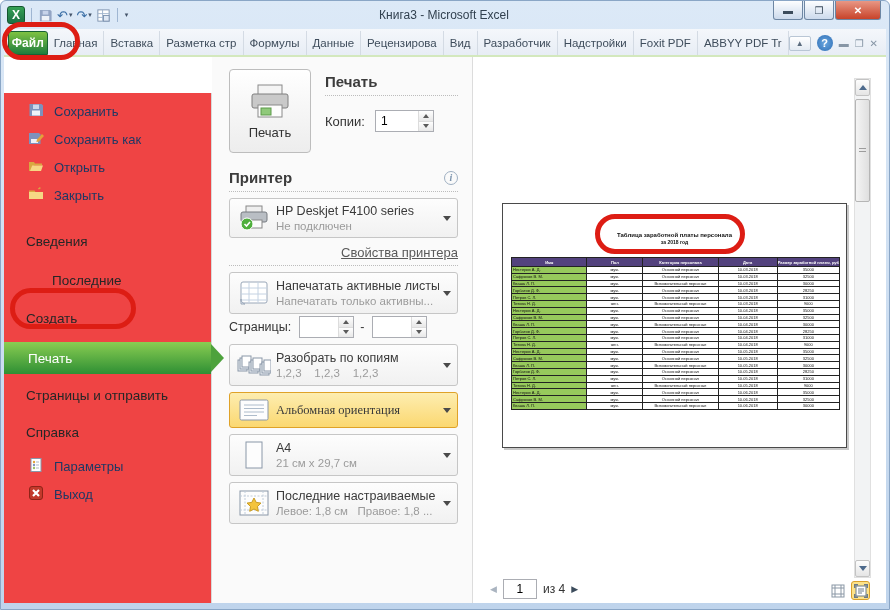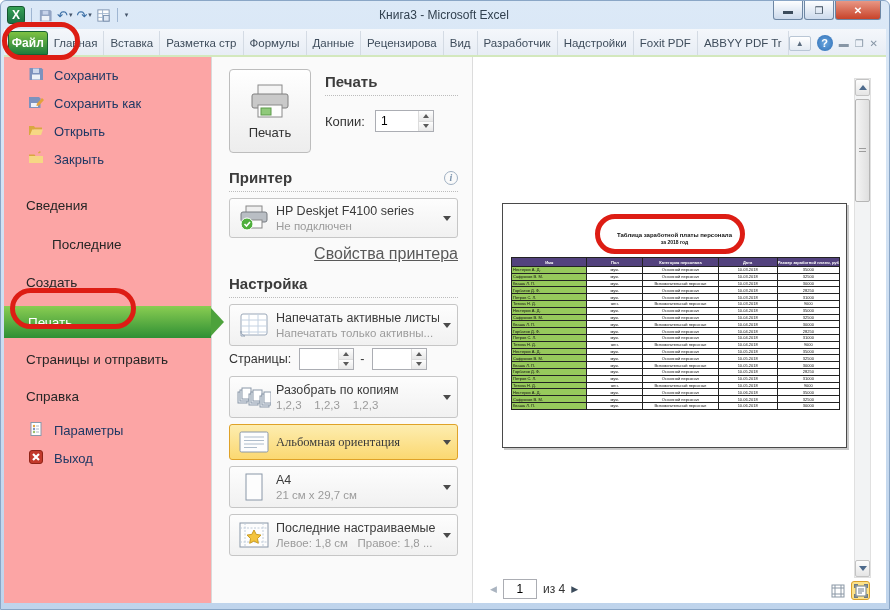--- a/index.html
+++ b/index.html
@@ -38,21 +38,21 @@
     display:flex; align-items:center; justify-content:center; }
   .help-btn { width:16px; height:16px; border-radius:50%; background:radial-gradient(#6aa7e0,#2f6eb5);
     color:#fff; font-size:11px; font-weight:bold; display:flex; align-items:center; justify-content:center; }
   .mini-ctl { font-size:10px; color:#8796a6; }
 
   
   .backstage { position:absolute; top:54px; left:3px; right:3px; bottom:6px;
     background:#fff; border-top:2px solid #d3e8bd; display:flex; }
 
   
-  .sidebar { width:208px; background:#fca5a5; border-right:1px solid #d9d9d9; padding-top:4px; position:relative; }
+  .sidebar { width:208px; background:#ef4444; border-right:1px solid #d9d9d9; padding-top:4px; position:relative;margin-top:36px; }
   .cmd-item { height:28px; display:flex; align-items:center; padding-left:24px; gap:10px; font-size:13px; color:#1f3864; }
   .cmd-item svg { width:16px; height:16px; flex:0 0 16px; }
   .nav-item { height:30px; display:flex; align-items:center; padding-left:22px; font-size:13.5px; color:#262626; }
   .nav-item.selected { height:32px; color:#fff; padding-left:24px;
     background:linear-gradient(#8acd52,#2e8f34); position:relative; }
   .nav-item.selected::after { content:""; position:absolute; right:-13px; top:50%; margin-top:-14px;
     border-top:14px solid transparent; border-bottom:14px solid transparent; border-left:13px solid #4da23c; z-index:3; }
 
   
   .panel { width:261px; background:#fafafa; border-right:1px solid #dcdcdc; padding:12px 14px 0 17px; }
@@ -77,21 +77,21 @@
     font-size:10px; font-style:italic; font-weight:bold; display:flex; align-items:center; justify-content:center; font-family:"Liberation Serif", serif; }
 
   .dropdown { margin-top:6px; height:42px; border:1px solid #c6c6c6; border-radius:3px;
     background:linear-gradient(#fdfdfd,#f1f1f1); display:flex; align-items:center; padding:0 6px 0 6px; }
   .dropdown.hl { background:linear-gradient(#fdedb0,#fbd871); border-color:#dfa228; }
   .dd-icon { width:36px; height:32px; display:flex; align-items:center; justify-content:center; flex:0 0 36px; }
   .dd-text { flex:1; overflow:hidden; padding-left:4px; }
   .dd-title { font-size:12.5px; color:#3a3a3a; white-space:nowrap; }
   .dd-sub { font-size:11.5px; color:#9b9b9b; white-space:pre; margin-top:2px; }
   .dd-caret { width:0; height:0; border-left:4px solid transparent; border-right:4px solid transparent; border-top:5px solid #4a4a4a; margin-left:4px; }
-  .props-link { text-align:right; margin-top:7px; font-size:16px; color:#595959; text-decoration:underline; }
+  .props-link { text-align:right; margin-top:7px; font-size:13px; color:#595959; text-decoration:underline; }
   .pages-row { display:flex; align-items:center; margin-top:2px; font-size:12.5px; color:#333; gap:6px; }
   .pages-row .spinbox { margin-left:2px; }
   .pages-row input { width:38px; }
 
   
   .preview { flex:1; background:#fff; position:relative; }
   .page { position:absolute; left:29px; top:146px; width:345px; height:245px; background:#fff;
     border:1px solid #4a4a4a; box-shadow:2px 2px 0 #c9c9c9; }
   .page-title { text-align:center; margin-top:28px; font-weight:bold; color:#111; }
   .pt1 { font-size:6px; }
@@ -319,23 +319,20 @@
           </svg>
         </div>
         <div class="dd-text">
           <div class="dd-title">HP Deskjet F4100 series</div>
           <div class="dd-sub">Не подключен</div>
         </div>
         <div class="dd-caret"></div>
       </div>
       <div class="props-link">Свойства принтера</div>
 
-      <div class="sect-row" style="margin-top:12px;">
-        <h3 class="sect">Настройка</h3>
-      </div>
       <div class="dotline"></div>
 
       <div id="dd-first">
           <div class="dropdown">
             <div class="dd-icon">
               <svg width="32" height="28" viewBox="0 0 32 28">
                 <rect x="3" y="3" width="26" height="21" rx="2" fill="#fff" stroke="#9aa7b8"></rect>
                 <path stroke="#c4d2e2" d="M3 9h26M3 15h26M3 21h26M11 3v21M20 3v21"></path>
                 <path fill="#dfe8f2" stroke="#9aa7b8" d="M3 20c0 4 4 5 4 5H3z"></path>
               </svg>

